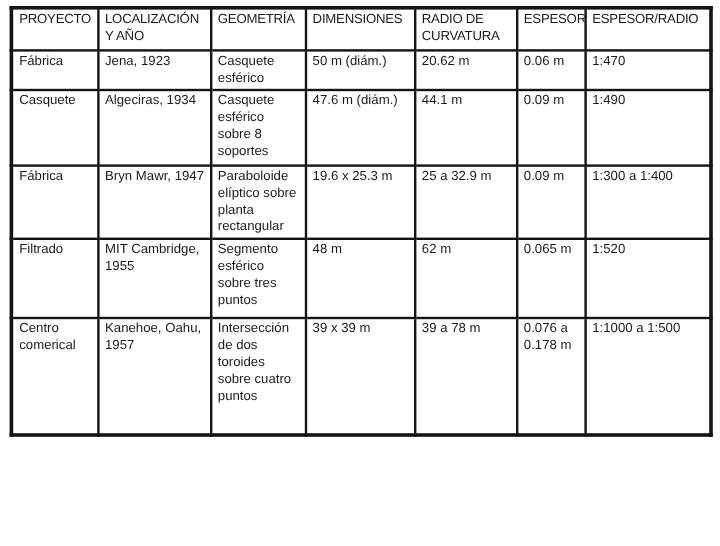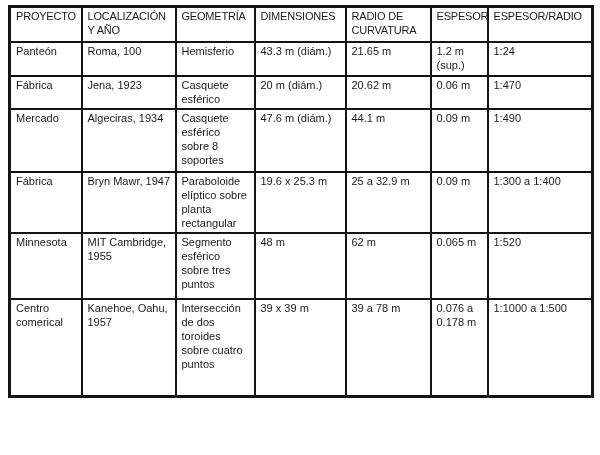--- a/index.html
+++ b/index.html
@@ -70,58 +70,49 @@
       <th>PROYECTO</th>
       <th>LOCALIZACIÓN Y AÑO</th>
       <th>GEOMETRÍA</th>
       <th>DIMENSIONES</th>
       <th>RADIO DE CURVATURA</th>
       <th>ESPESOR</th>
       <th>ESPESOR/RADIO</th>
     </tr>
   </thead>
   <tbody>
-    <tr class="r0">
-      <td>Panteón</td>
-      <td>Roma, 100</td>
-      <td>Hemisferio</td>
-      <td>43.3 m (diám.)</td>
-      <td>21.65 m</td>
-      <td>1.2 m (sup.)</td>
-      <td>1:24</td>
-    </tr>
     <tr class="r2">
       <td>Fábrica</td>
       <td>Jena, 1923</td>
       <td>Casquete esférico</td>
-      <td>20 m (diám.)</td>
+      <td>50 m (diám.)</td>
       <td>20.62 m</td>
       <td>0.06 m</td>
       <td>1:470</td>
     </tr>
     <tr class="r3">
-      <td>Mercado</td>
+      <td>Casquete</td>
       <td>Algeciras, 1934</td>
       <td>Casquete esférico sobre 8 soportes</td>
       <td>47.6 m (diám.)</td>
       <td>44.1 m</td>
       <td>0.09 m</td>
       <td>1:490</td>
     </tr>
     <tr class="r5">
       <td>Fábrica</td>
       <td>Bryn Mawr, 1947</td>
       <td>Paraboloide elíptico sobre planta rectangular</td>
       <td>19.6 x 25.3 m</td>
       <td>25 a 32.9 m</td>
       <td>0.09 m</td>
       <td>1:300 a 1:400</td>
     </tr>
     <tr class="r6">
-      <td>Minnesota</td>
+      <td>Filtrado</td>
       <td>MIT Cambridge, 1955</td>
       <td>Segmento esférico sobre tres puntos</td>
       <td>48 m</td>
       <td>62 m</td>
       <td>0.065 m</td>
       <td>1:520</td>
     </tr>
     <tr class="r7">
       <td>Centro comerical</td>
       <td>Kanehoe, Oahu, 1957</td>

